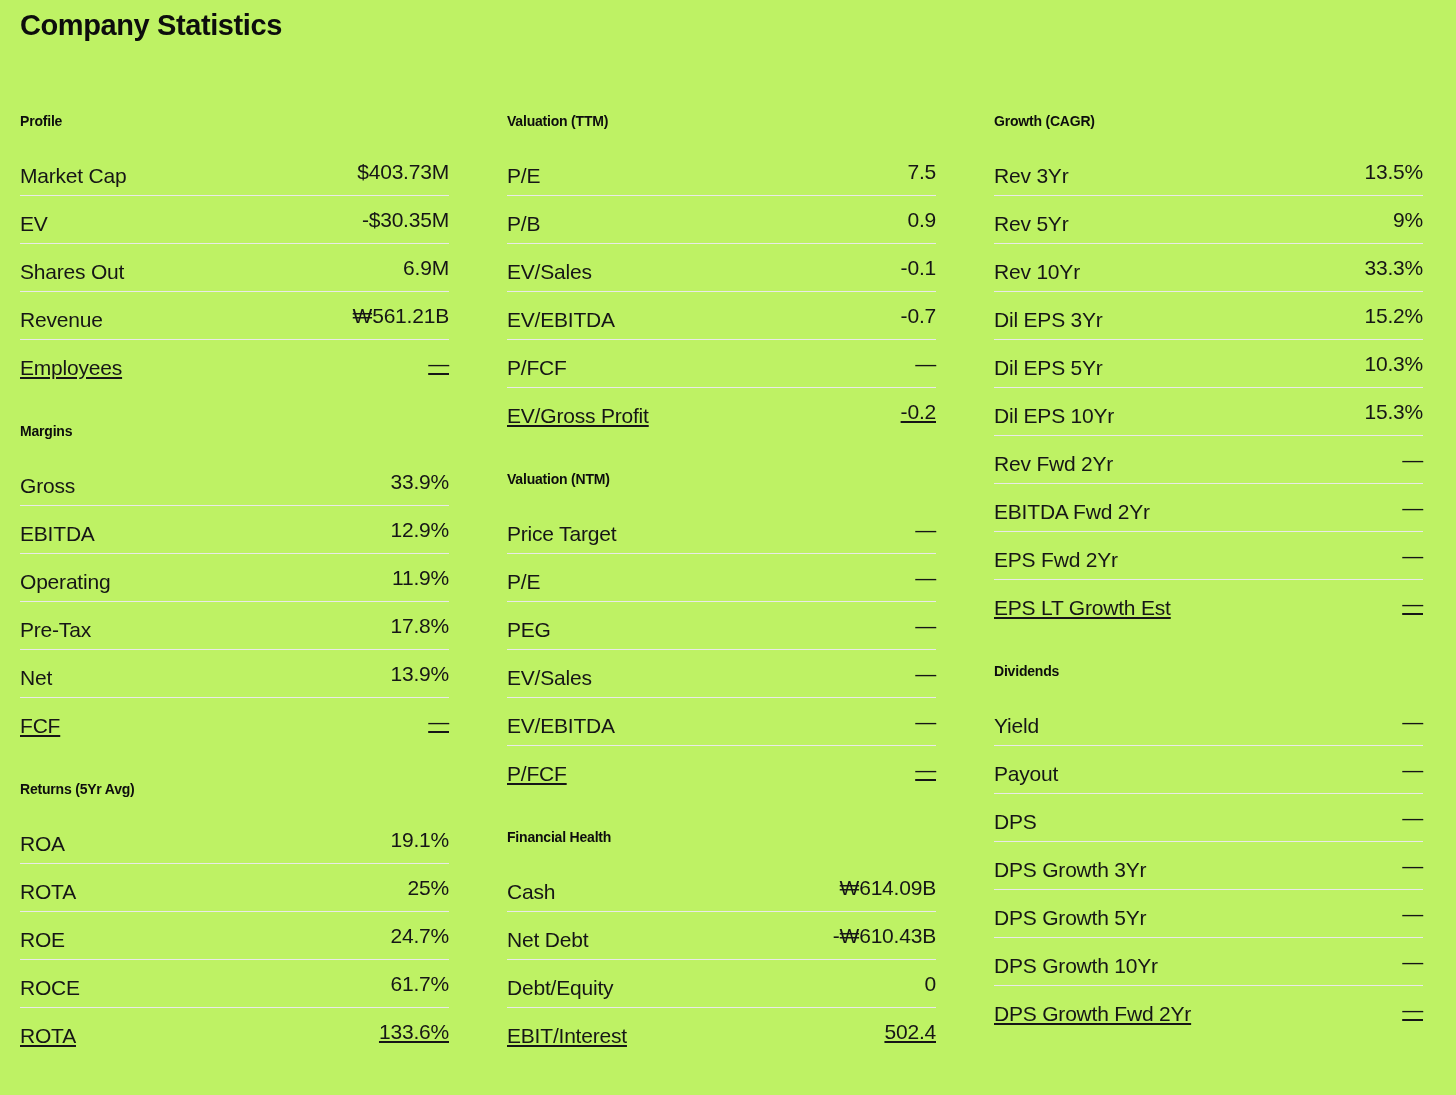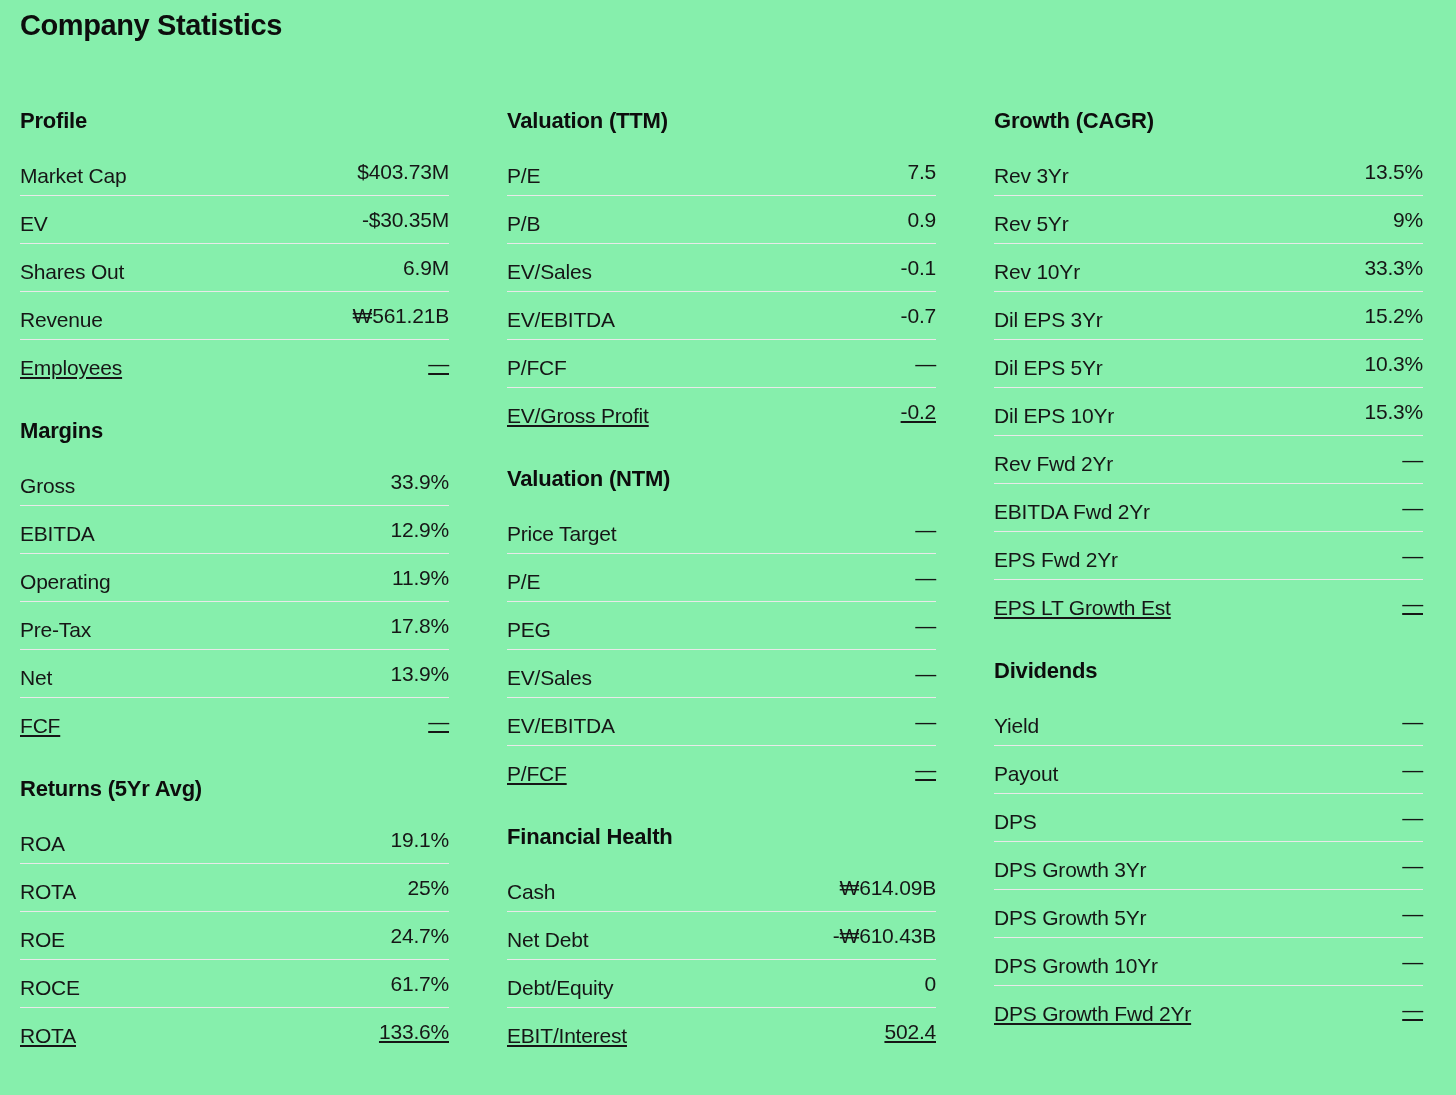--- a/index.html
+++ b/index.html
@@ -7,40 +7,40 @@
     margin: 0;
     padding: 0;
     background: #ffffff;
     font-family: "Liberation Sans", "DejaVu Sans", sans-serif;
     color: #161616;
   }
   .page {
     width: 1456px;
     min-height: 1095px;
     padding: 8px 33px 40px 20px;
-    background: #86efac;
+    background: #bef264;
   }
   .title {
     margin: 0;
     font-size: 29px;
     line-height: 34px;
     font-weight: 700;
     letter-spacing: -0.4px;
     color: #0d0d0d;
   }
   .grid {
     margin-top: 66px;
     display: grid;
     grid-template-columns: repeat(3, 1fr);
     column-gap: 58px;
     align-items: start;
   }
   .section-heading {
     margin: 30px 0 14px 0;
-    font-size: 22px;
+    font-size: 14px;
     line-height: 26px;
     font-weight: 700;
     letter-spacing: -0.2px;
     color: #0d0d0d;
   }
   .section:first-child .section-heading { margin-top: 0; }
   .row {
     display: flex;
     justify-content: space-between;
     align-items: center;

